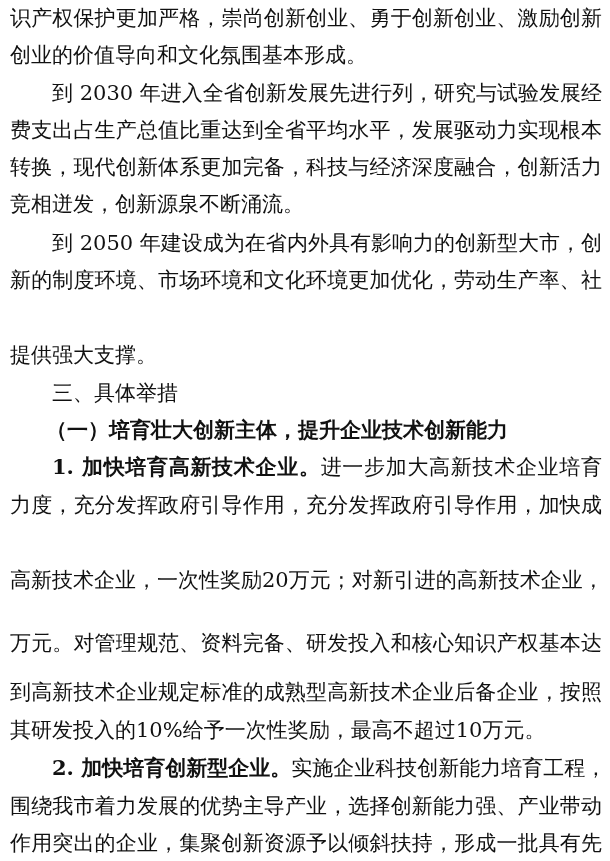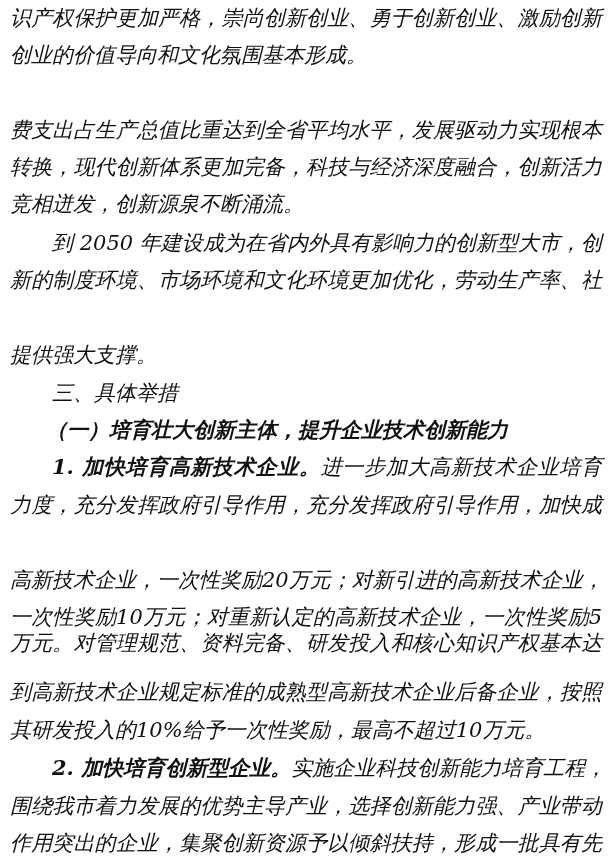--- a/index.html
+++ b/index.html
@@ -14,21 +14,20 @@
     position: relative;
     font-family: "DejaVu Serif", "Liberation Serif", serif;
     color: #111111;
   }
   .page {
     position: absolute;
     left: 0;
     top: 0;
     width: 610px;
     height: 861px;
-    font-style: italic;
   }
   .line {
     position: absolute;
     left: 10px;
     width: 592px;
     height: 30px;
     line-height: 30px;
     font-size: 21px;
     white-space: nowrap;
     text-align: justify;
@@ -54,37 +53,37 @@
   .bold { font-weight: bold; }
 </style>
 </head>
 <body>
 
 <div class="page">
 
   <div class="line" style="top:3px">识产权保护更加严格，崇尚创新创业、勇于创新创业、激励创新</div>
   <div class="line last" style="top:40px">创业的价值导向和文化氛围基本形成。</div>
 
+  <div class="line indent" style="top:78px">到 2030 年进入全省创新发展先进行列，研究与试验发展经</div>
   <div class="line" style="top:115px">费支出占生产总值比重达到全省平均水平，发展驱动力实现根本</div>
   <div class="line" style="top:152px">转换，现代创新体系更加完备，科技与经济深度融合，创新活力</div>
   <div class="line last" style="top:189px">竞相迸发，创新源泉不断涌流。</div>
 
   <div class="line indent" style="top:228px">到 2050 年建设成为在省内外具有影响力的创新型大市，创</div>
   <div class="line" style="top:265px">新的制度环境、市场环境和文化环境更加优化，劳动生产率、社</div>
   <div class="line last" style="top:340px">提供强大支撑。</div>
 
   <div class="line indent heading" style="top:378px">三、具体举措</div>
   <div class="line indent subheading" style="top:415px; left:46px;">（一）培育壮大创新主体，提升企业技术创新能力</div>
 
   <div class="line indent" style="top:452px">
     <span class="bold">1. 加快培育高新技术企业。</span><span>进一步加大高新技术企业培育</span>
   </div>
   <div class="line" style="top:490px">力度，充分发挥政府引导作用，充分发挥政府引导作用，加快成</div>
   <div class="line" style="top:565px">高新技术企业，一次性奖励20万元；对新引进的高新技术企业，</div>
-  <div class="line" style="top:602px">一次性奖励10万元；对重新认定的高新技术企业，一次性奖励5</div>
   <div class="line" style="top:628px">万元。对管理规范、资料完备、研发投入和核心知识产权基本达</div>
   <div class="line" style="top:677px">到高新技术企业规定标准的成熟型高新技术企业后备企业，按照</div>
   <div class="line last" style="top:715px">其研发投入的10%给予一次性奖励，最高不超过10万元。</div>
 
   <div class="line indent" style="top:753px">
     <span class="bold">2. 加快培育创新型企业。</span><span>实施企业科技创新能力培育工程，</span>
   </div>
   <div class="line" style="top:791px">围绕我市着力发展的优势主导产业，选择创新能力强、产业带动</div>
   <div class="line" style="top:828px">作用突出的企业，集聚创新资源予以倾斜扶持，形成一批具有先</div>
 

